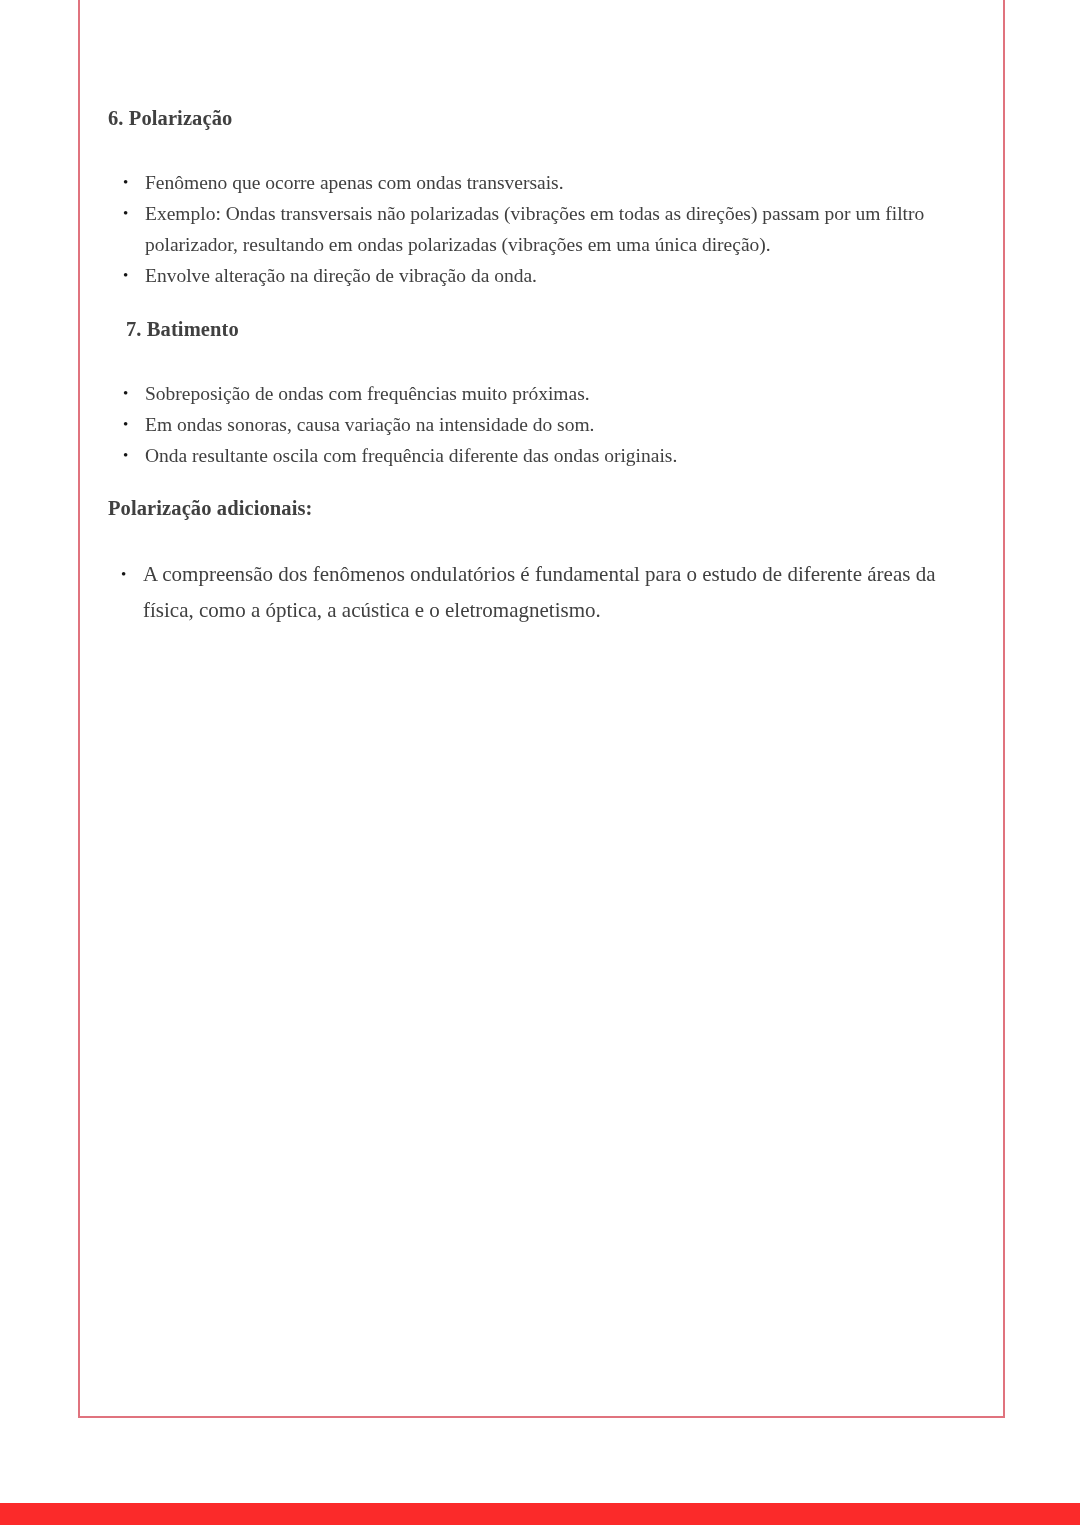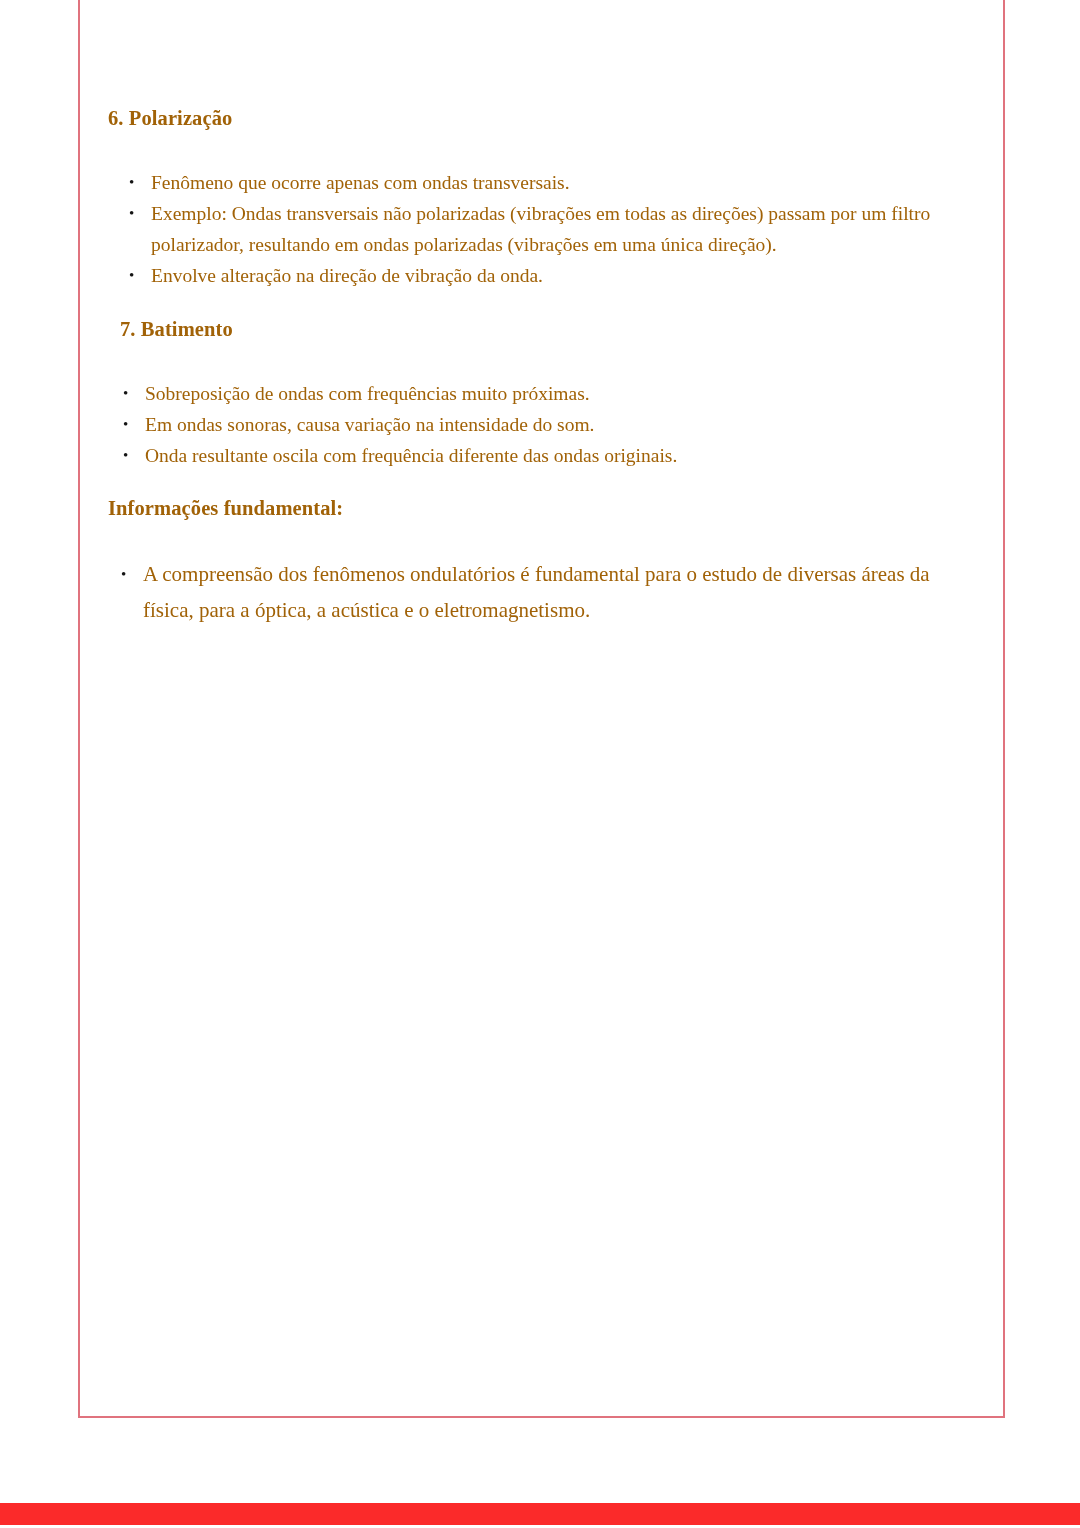--- a/index.html
+++ b/index.html
@@ -9,21 +9,21 @@
     background: #ffffff;
   }
 
   .page {
     position: relative;
     width: 1080px;
     height: 1528px;
     background: #ffffff;
     overflow: hidden;
     font-family: "Liberation Serif", "DejaVu Serif", serif;
-    color: #a16207;
+    color: #404040;
     -webkit-font-smoothing: antialiased;
   }
 
   
   .frame {
     position: absolute;
     left: 78px;
     top: -4px;
     width: 927px;
     height: 1422px;
@@ -92,22 +92,22 @@
     padding-left: 35px;
   }
 
   .bullets.roomy > li::before {
     left: 13px;
     line-height: 36px;
   }
 
   
   .blk-polarizacao      { position: absolute; top: 106px;  left: 0; width: 872px; }
-  .blk-polarizacao-list { position: absolute; top: 167px;  left: 6px; width: 862px; }
-  .blk-batimento        { position: absolute; top: 317px;  left: 12px; width: 872px; }
+  .blk-polarizacao-list { position: absolute; top: 167px;  left: 0; width: 862px; }
+  .blk-batimento        { position: absolute; top: 317px;  left: 18px; width: 872px; }
   .blk-batimento-list   { position: absolute; top: 378px;  left: 0; width: 862px; }
   .blk-adicionais       { position: absolute; top: 496px;  left: 0; width: 872px; }
   .blk-adicionais-list  { position: absolute; top: 556px;  left: 0; width: 870px; }
 </style>
 </head>
 <body>
 
 <div class="page">
 
   <div class="frame"></div>
@@ -126,23 +126,23 @@
     <div class="blk-batimento">
       <h2 class="section-heading">7. Batimento</h2>
     </div>
     <ul class="bullets blk-batimento-list">
       <li>Sobreposição de ondas com frequências muito próximas.</li>
       <li>Em ondas sonoras, causa variação na intensidade do som.</li>
       <li>Onda resultante oscila com frequência diferente das ondas originais.</li>
     </ul>
 
     <div class="blk-adicionais">
-      <h2 class="section-heading">Informações fundamental:</h2>
+      <h2 class="section-heading">Polarização adicionais:</h2>
     </div>
     <ul class="bullets roomy blk-adicionais-list">
-      <li>A compreensão dos fenômenos ondulatórios é fundamental para o estudo de diversas áreas da física, para a óptica, a acústica e o eletromagnetismo.</li>
+      <li>A compreensão dos fenômenos ondulatórios é fundamental para o estudo de diferente áreas da física, como a óptica, a acústica e o eletromagnetismo.</li>
     </ul>
 
   </div>
 
   <div class="footer-band"></div>
 
 </div>
 
 </body></html>

